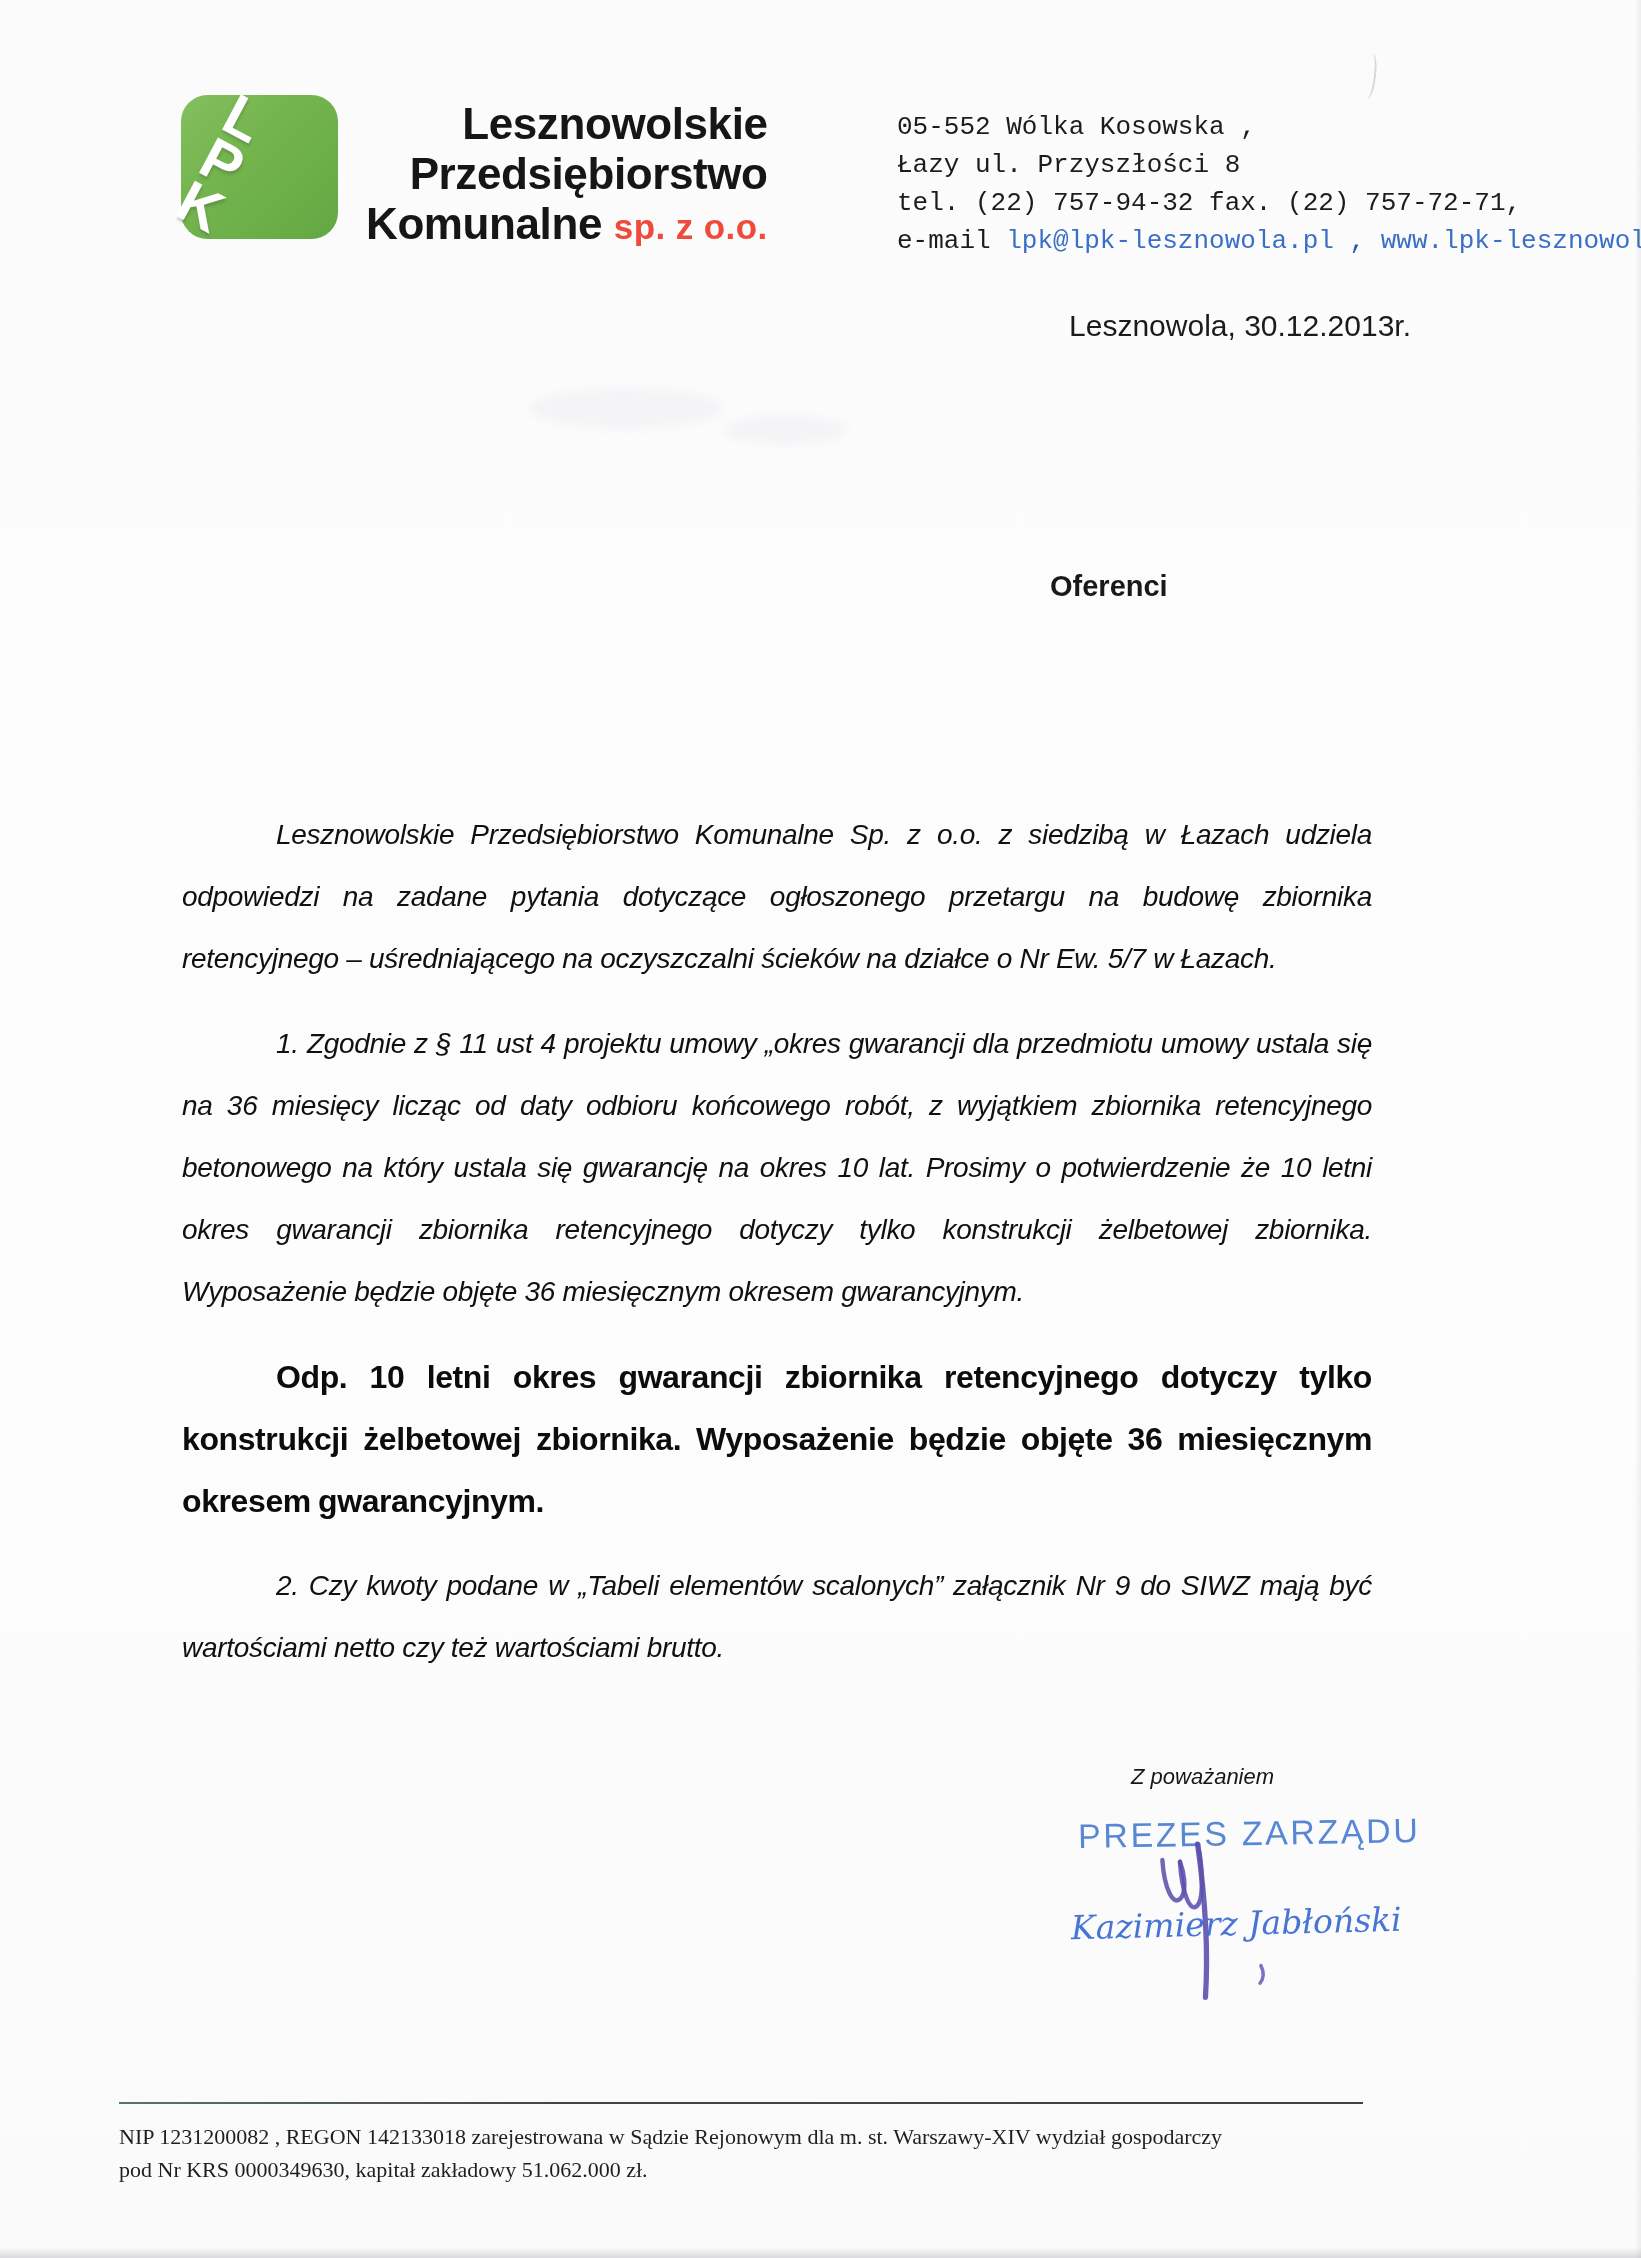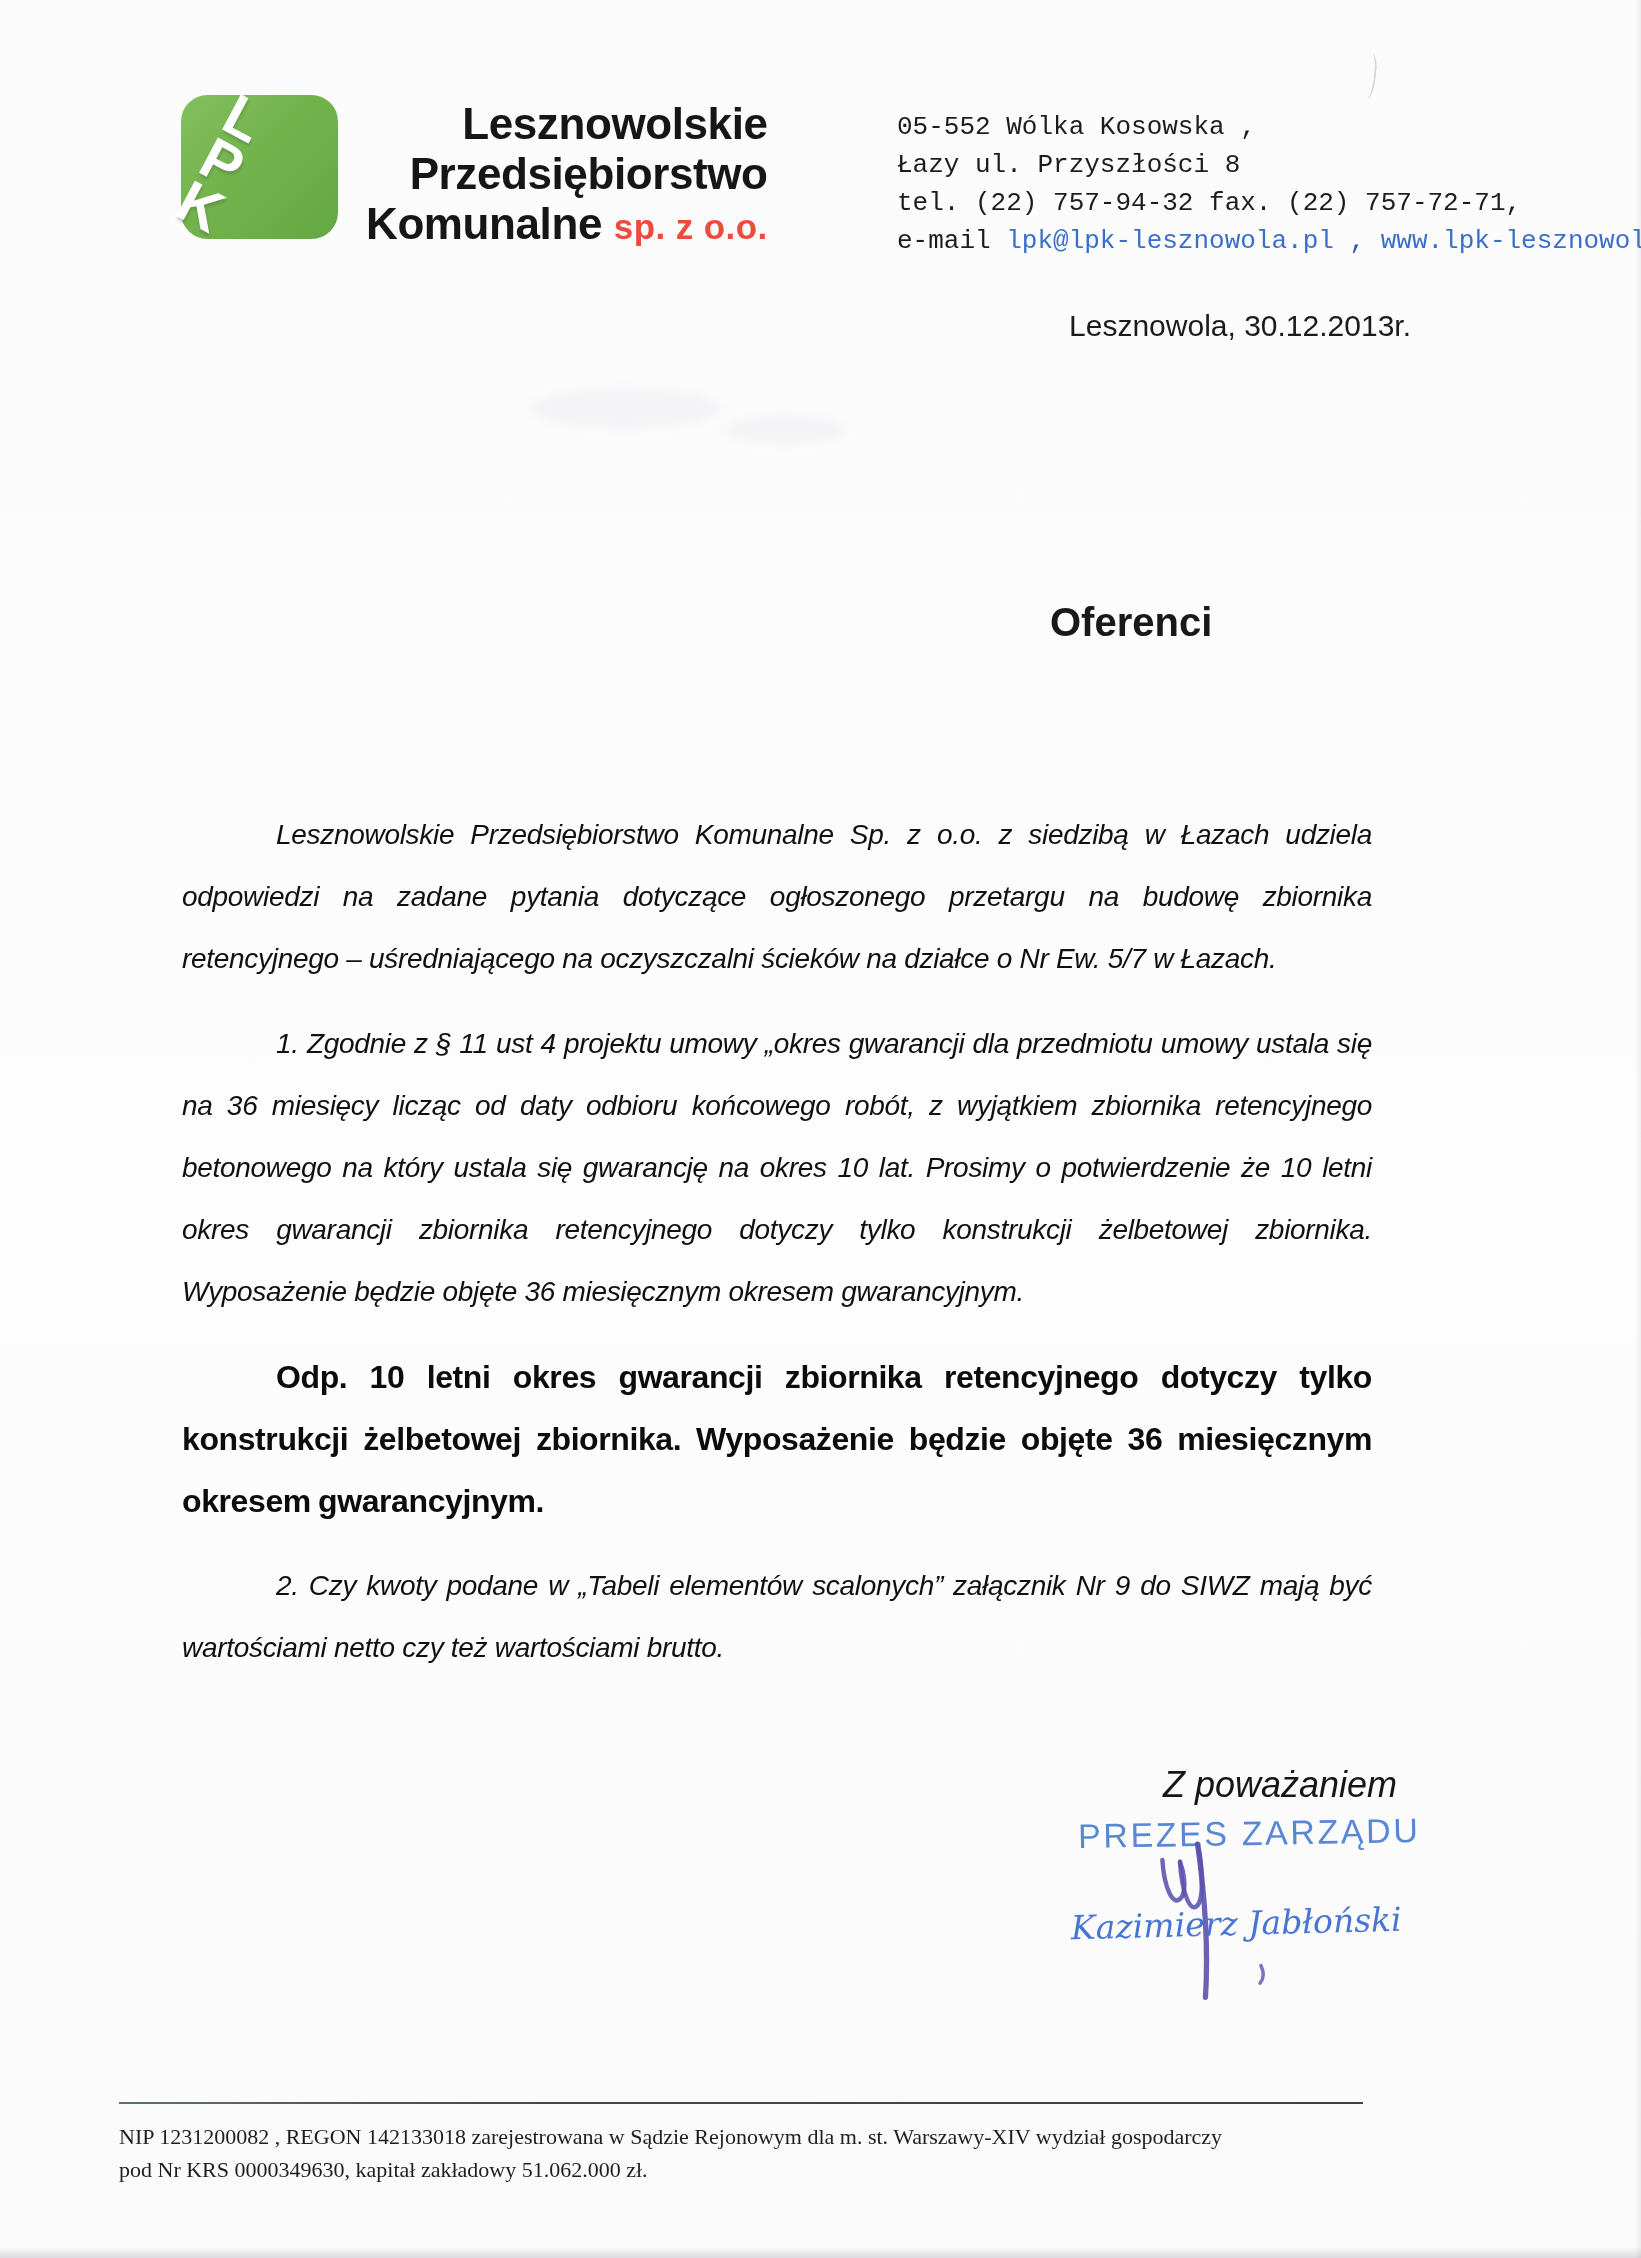--- a/index.html
+++ b/index.html
@@ -57,40 +57,40 @@
     transform: rotate(7deg);
   }
 
   
   .date-line {
     position: absolute; right: 231px; top: 309px;
     font-size: 30px; color: #1b1b1b;
   }
   .recipient-heading {
     position: absolute; left: 1050px; top: 570px;
-    font-size: 40px; font-weight: 700; color: #191919; margin-top: 30px;
+    font-size: 29px; font-weight: 700; color: #191919;
   }
 
   
   .body-text {
     position: absolute; left: 172px; top: 794px; width: 1210px;
     text-align: justify;
     color: #101010;
   }
   .body-text p {
     margin: 10px; text-indent: 94px; line-height: 62px;
   }
   .body-text p + p { margin-top: 23px; }
   .para-italic { font-style: italic; font-size: 28px; letter-spacing: -0.3px; }
   .para-bold   { font-weight: 700; font-size: 32px; letter-spacing: -0.4px; word-spacing: -1.3px; color: #0c0c0c; }
 
   
   .closing {
     position: absolute; left: 1131px; top: 1764px;
-    font-style: italic; font-size: 36px; color: #161616; margin-left: 32px;
+    font-style: italic; font-size: 22px; color: #161616;
   }
   .stamp-title {
     position: absolute; left: 1078px; top: 1814px;
     font-size: 34px; font-weight: 500; letter-spacing: 2.6px;
     color: rgba(74,126,208,0.92);
     transform: rotate(-1deg);
     white-space: nowrap;
   }
   .stamp-name {
     position: absolute; left: 1071px; top: 1904px;

